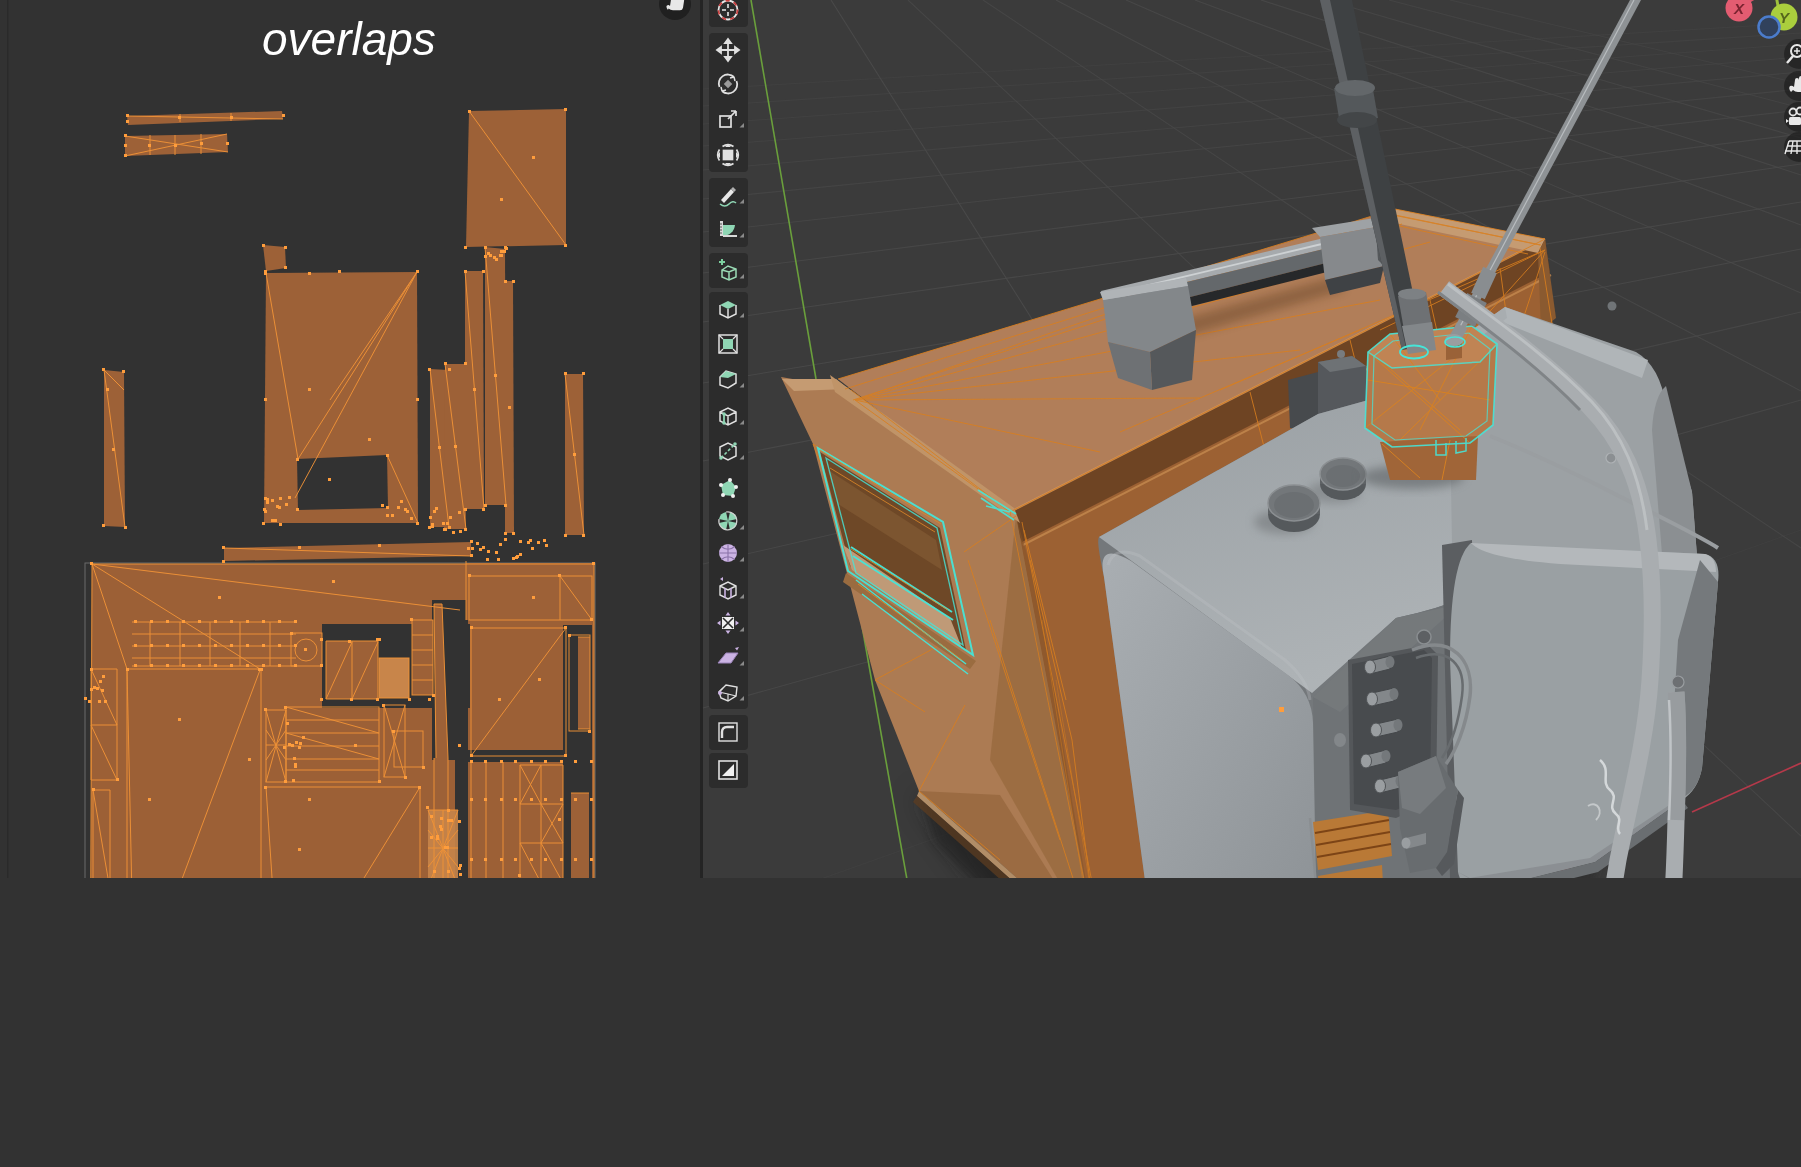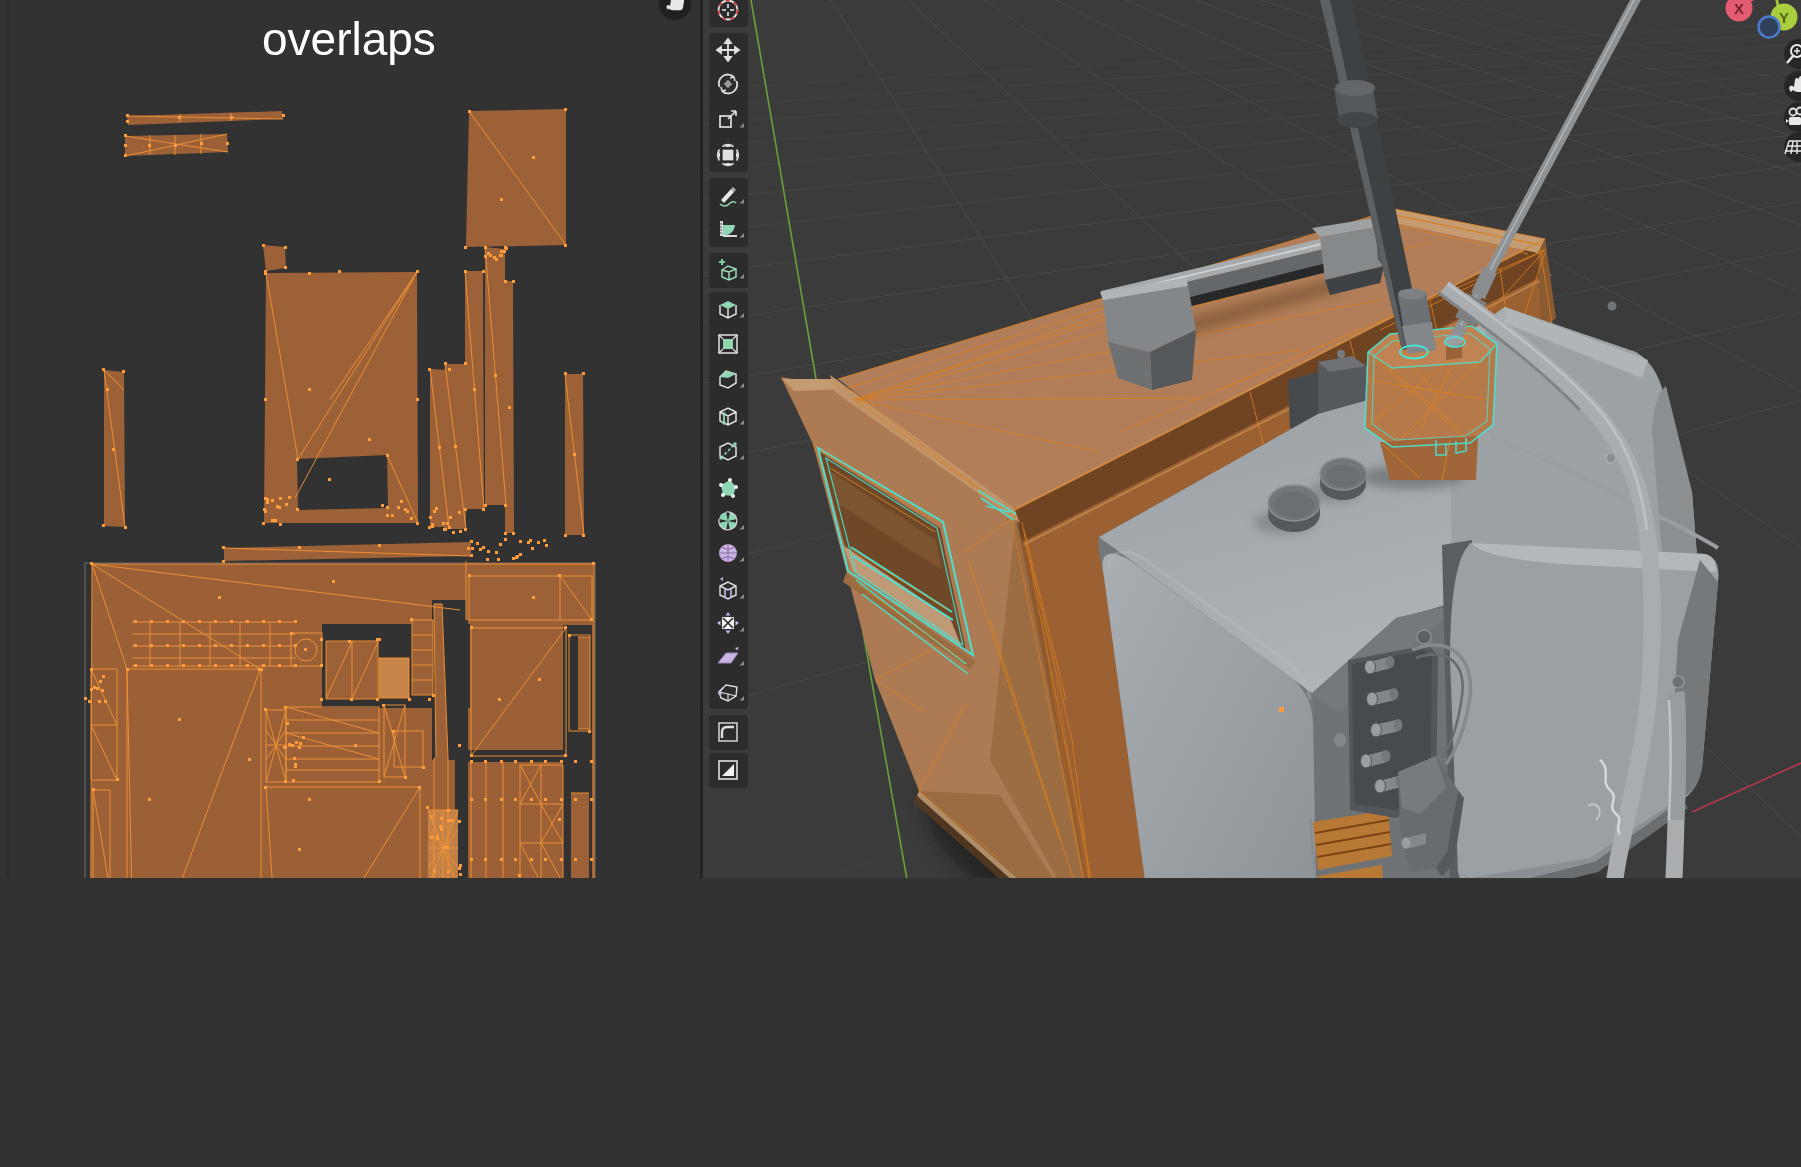--- a/index.html
+++ b/index.html
@@ -1,16 +1,16 @@
 <!DOCTYPE html>
 <html><head>
 <meta charset="utf-8">
 <style>
 html,body{margin:0;padding:0;background:#323232;}
-#root{position:relative;width:1801px;height:878px;overflow:hidden;font-family:"Liberation Sans",sans-serif;}
+#root{position:relative;width:1801px;height:878px;overflow:hidden;font-family:"Liberation Sans",sans-serif;font-style:italic;}
 </style>
 </head>
 <body>
 <div id="root">
 <svg width="1801" height="1167" viewBox="0 0 1801 1167">
 <defs>
 <filter id="soft" x="-30%" y="-30%" width="160%" height="160%">
           <feGaussianBlur stdDeviation="14"></feGaussianBlur>
         </filter>
 <filter id="soft2" x="-30%" y="-30%" width="160%" height="160%">

